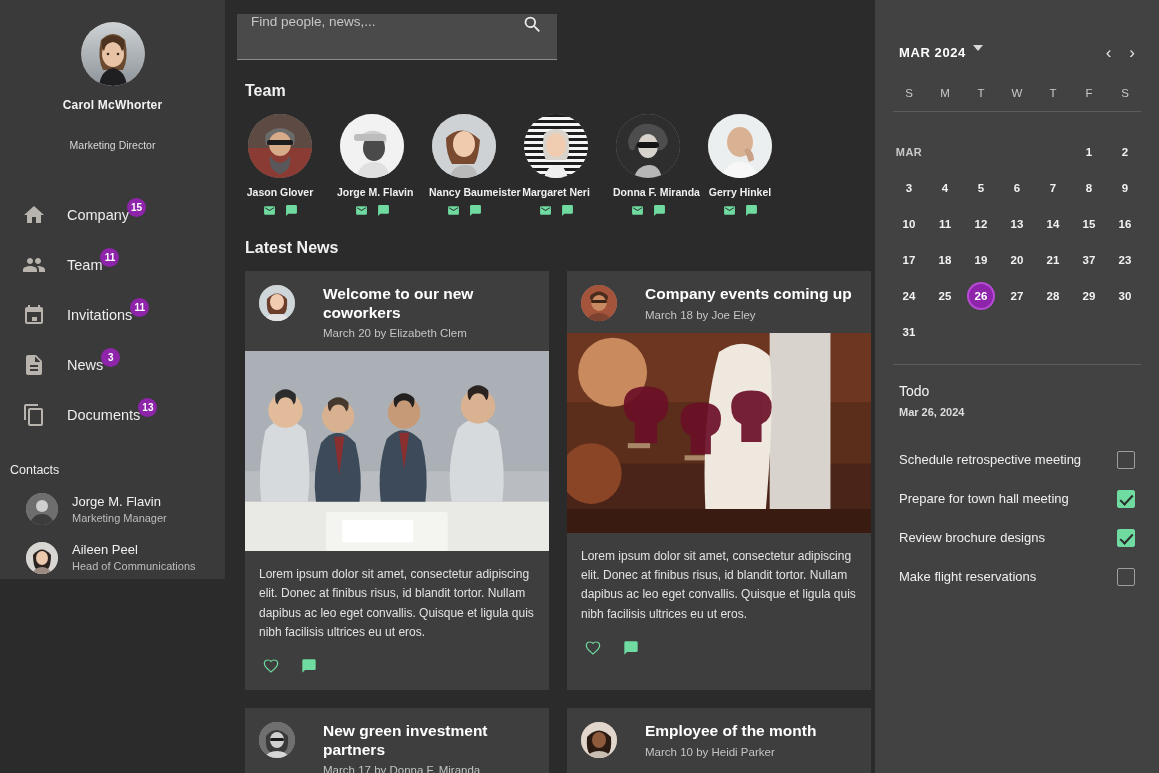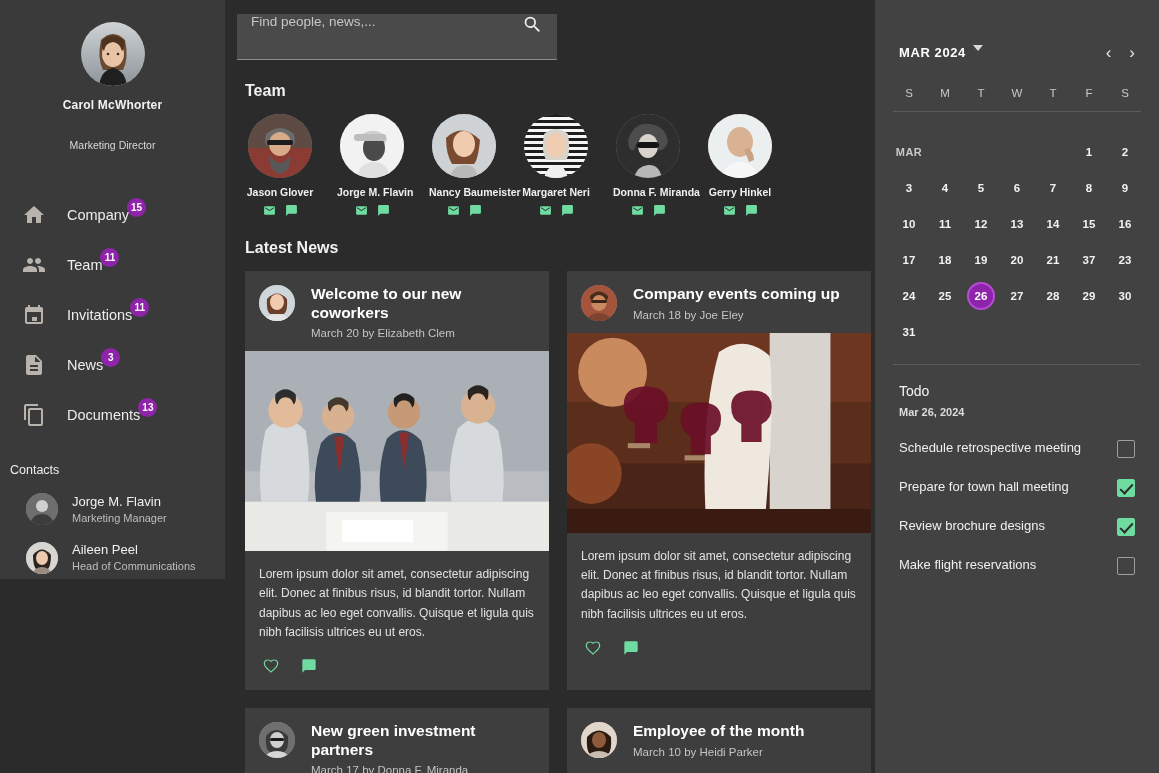--- a/index.html
+++ b/index.html
@@ -93,21 +93,21 @@
   }
   .t-name { font-size: 10.5px; color: #f0f0f0; font-weight: bold; white-space: nowrap; }
   .t-actions { display: flex; justify-content: center; gap: 9px; margin-top: 6px; }
   .t-actions svg { display: block; width: 13px; height: 13px; fill: #6fdba0; }
 
   .news-grid {
     display: grid; grid-template-columns: 1fr 1fr; gap: 18px;
     padding: 0 4px 0 8px; margin-top: 6px;
   }
   .news-card { background: #3e3e3e; display: flex; flex-direction: column; }
-  .news-head { display: flex; padding: 14px 14px 12px; gap: 16px; align-items: flex-start; }
+  .news-head { display: flex; padding: 14px 14px 12px; gap: 28px; align-items: flex-start; }
   .n-avatar {
     width: 36px; height: 36px; border-radius: 50%; flex: 0 0 36px;
     overflow: hidden; background: #9a8d86;
   }
   .n-title { font-size: 15.5px; font-weight: bold; color: #ffffff; line-height: 1.2; }
   .n-meta { font-size: 11.5px; color: #c4c4c4; margin-top: 5px; }
   .news-photo { width: 100%; height: 200px; position: relative; overflow: hidden; }
   .news-body { padding: 14px 14px 4px; font-size: 12px; color: #e2e2e2; line-height: 1.6; }
   .news-actions { display: flex; gap: 22px; padding: 12px 14px 16px 18px; }
   .news-actions svg { display: block; width: 16px; height: 16px; fill: #6fdba0; }
@@ -147,21 +147,21 @@
     width: 28px; height: 28px; border-radius: 50%;
     background: #8e24aa; border: 2px solid #b84bd6;
     display: flex; align-items: center; justify-content: center;
     color: #fff;
   }
   .todo-sep { height: 1px; background: #5b5b5b; margin: 14px 2px 0; }
   .todo-title { font-size: 14px; color: #f4f4f4; padding: 18px 8px 0; }
   .todo-date { font-size: 11px; color: #dcdcdc; font-weight: bold; padding: 7px 8px 0; }
   .todo-list { padding: 22px 8px 0; }
   .todo-row {
-    display: flex; align-items: flex-start; justify-content: space-between;
+    display: flex; align-items: center; justify-content: space-between;
     height: 39px; cursor: pointer;
   }
   .todo-text { font-size: 13px; color: #efefef; }
   .cbox {
     width: 18px; height: 18px; border: 1px solid #9e9e9e; border-radius: 2px;
     flex: 0 0 18px; position: relative; background: transparent;
   }
   .cbox.checked { background: #6fdba0; border-color: #6fdba0; }
   .cbox.checked::after {
     content: ""; position: absolute; left: 5px; top: 1px;

